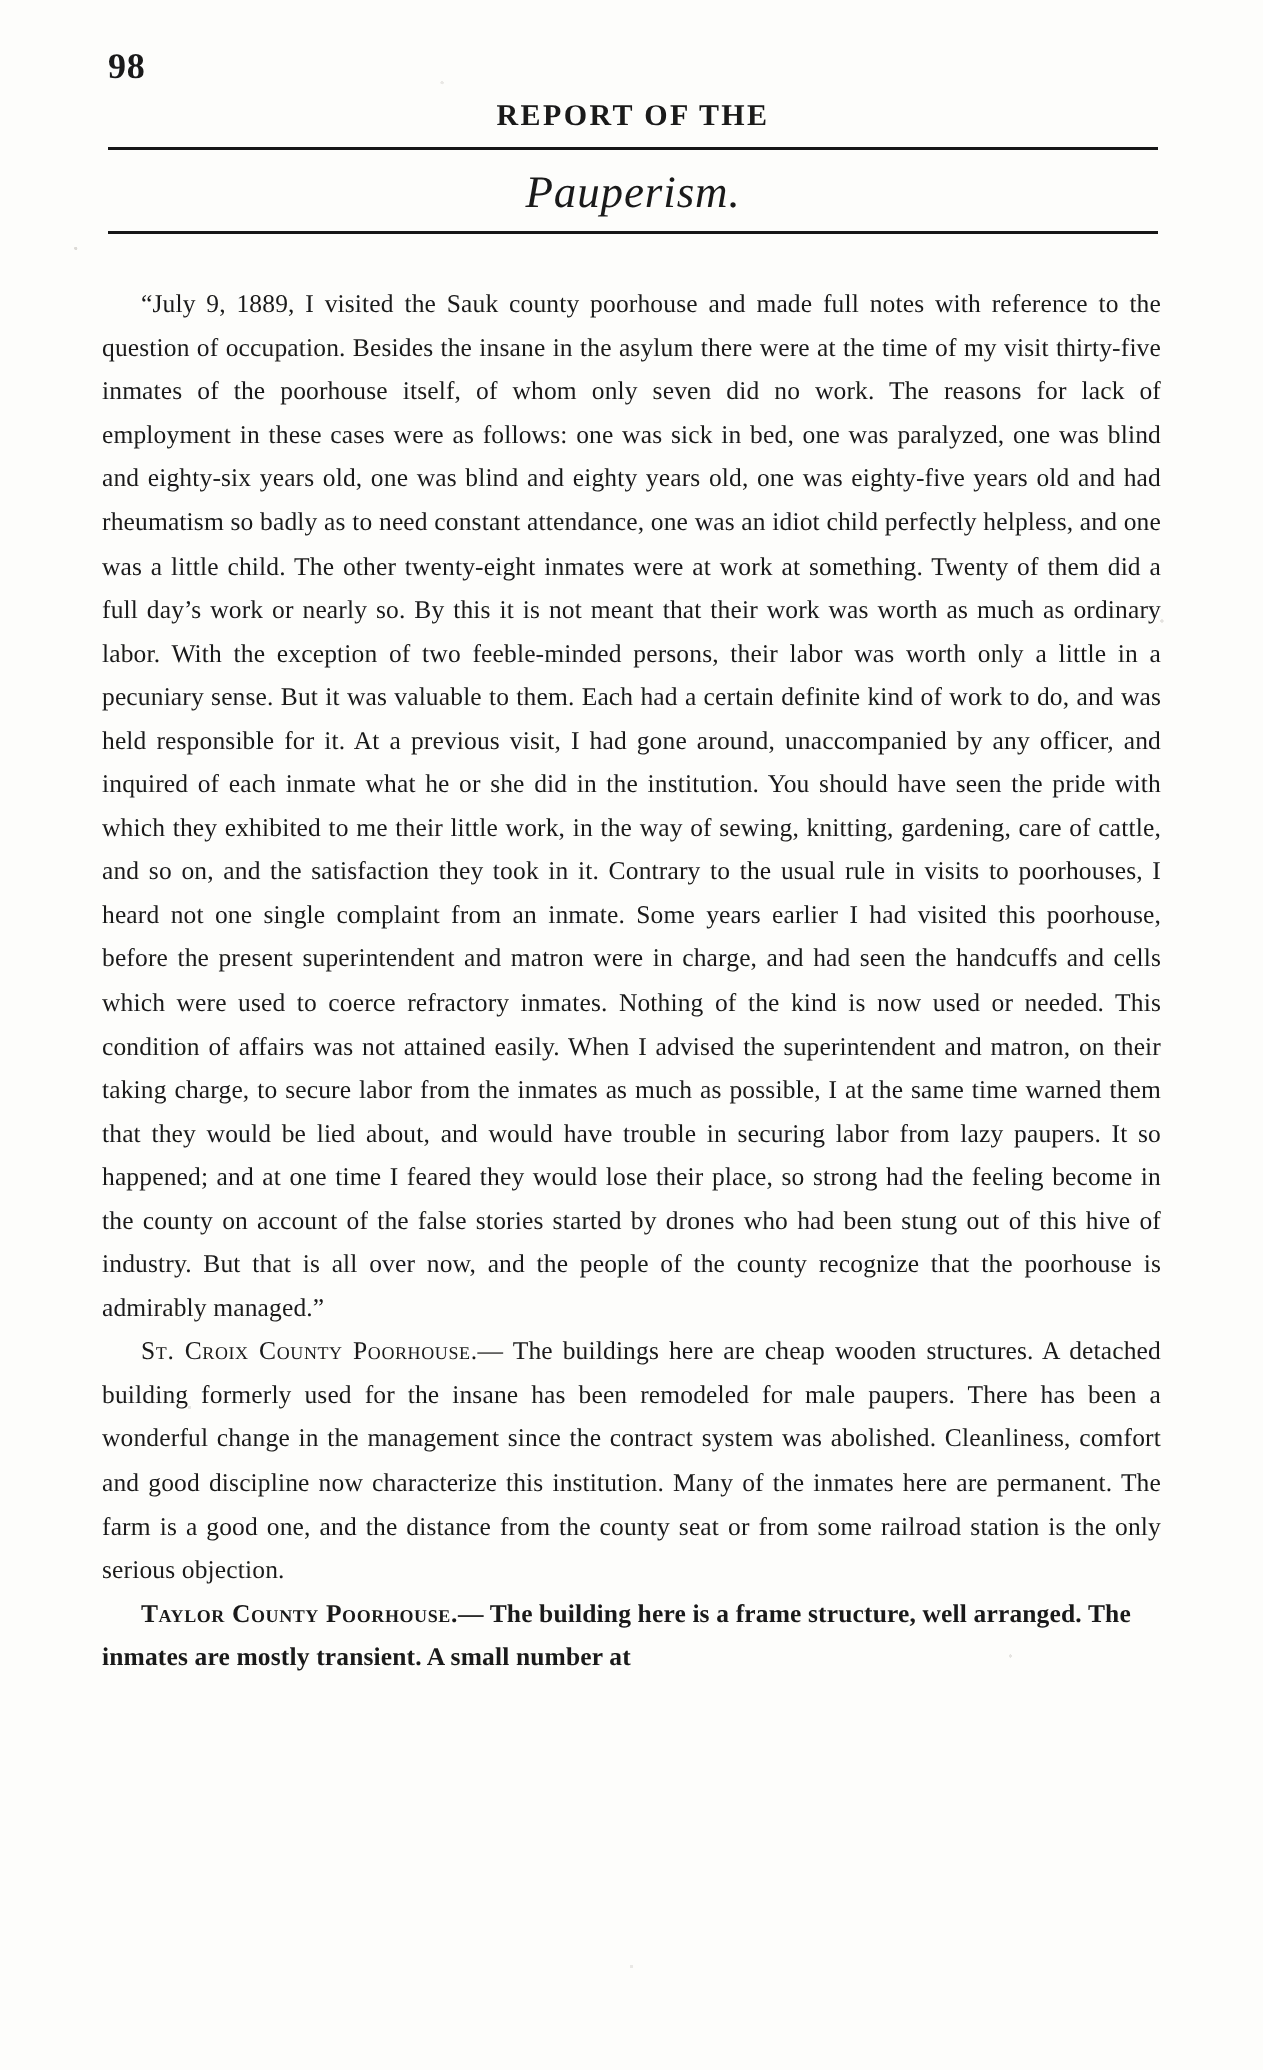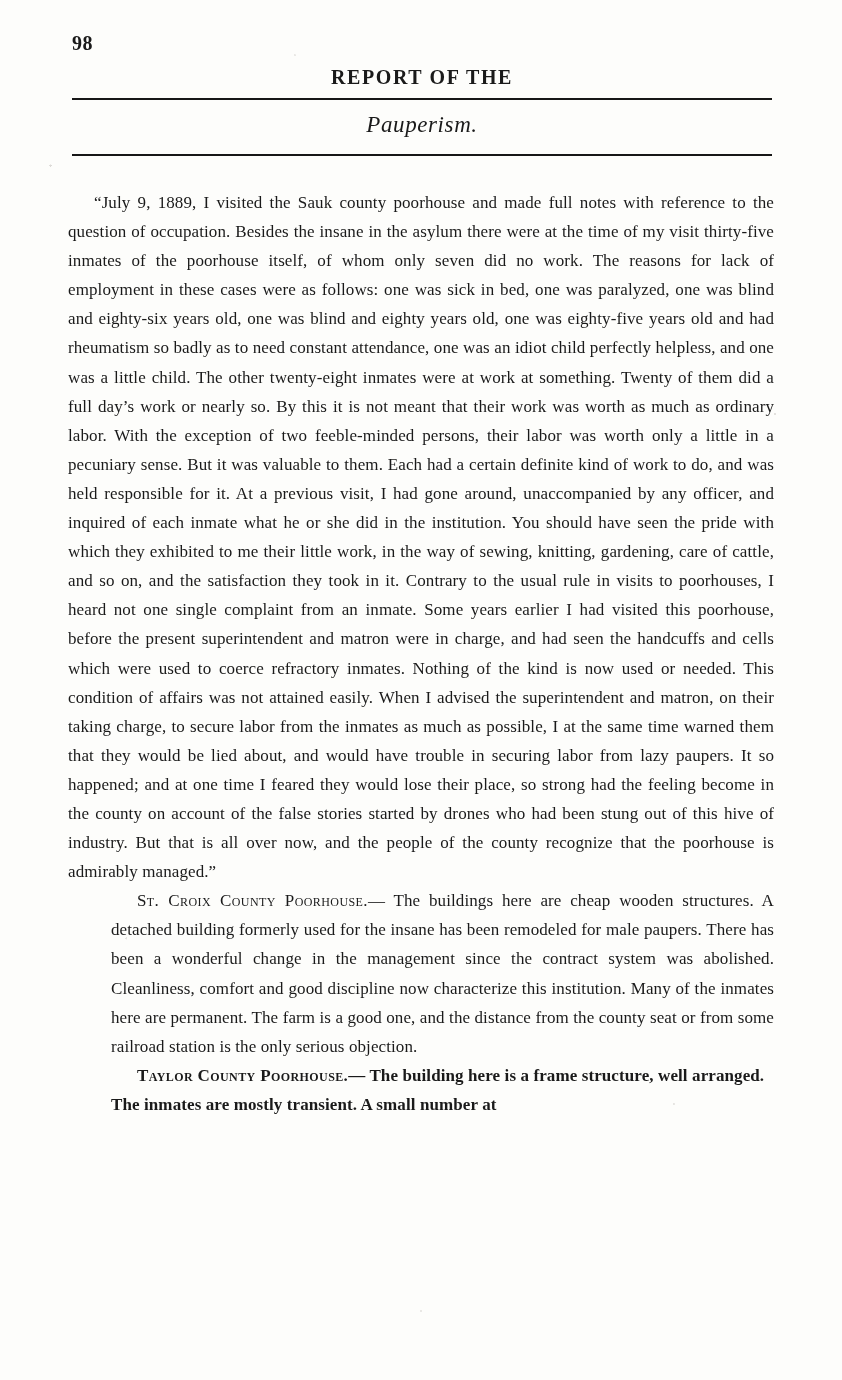--- a/index.html
+++ b/index.html
@@ -40,21 +40,21 @@
     position: absolute;
     left: 72px;
     top: 30px;
     width: 700px;
     height: 28px;
   }
   .folio {
     position: absolute;
     left: 0;
     top: 2px;
-    font-size: 20px;
+    font-size: 24px;
     font-weight: bold;
     letter-spacing: 0.5px;
   }
   .running-head {
     position: absolute;
     left: 0;
     right: 0;
     top: 0;
     text-align: center;
     font-size: 20px;
@@ -71,42 +71,41 @@
   }
   .rule-top { top: 98px; }
   .rule-bottom { top: 154px; }
   .section-title {
     position: absolute;
     left: 72px;
     width: 700px;
     top: 112px;
     text-align: center;
     font-style: italic;
-    font-size: 23px;
+    font-size: 30px;
     letter-spacing: 0.6px;
   }
   .body-text {
     position: absolute;
     left: 68px;
     top: 188px;
     width: 706px;
     font-size: 17px;
     line-height: 29.1px;
     text-align: justify;
     text-justify: inter-word;
     letter-spacing: 0.1px;
   }
   .para {
     margin: 0;
     text-indent: 26px;
     text-align: justify;
   }
   .para + .para {
     margin-top: 0;
-    margin-left: 43px;
   }
   .sc {
     font-variant: small-caps;
     letter-spacing: 0.4px;
   }
   .lastline {
     text-align: left;
     font-weight: bold;
   }
 </style>

